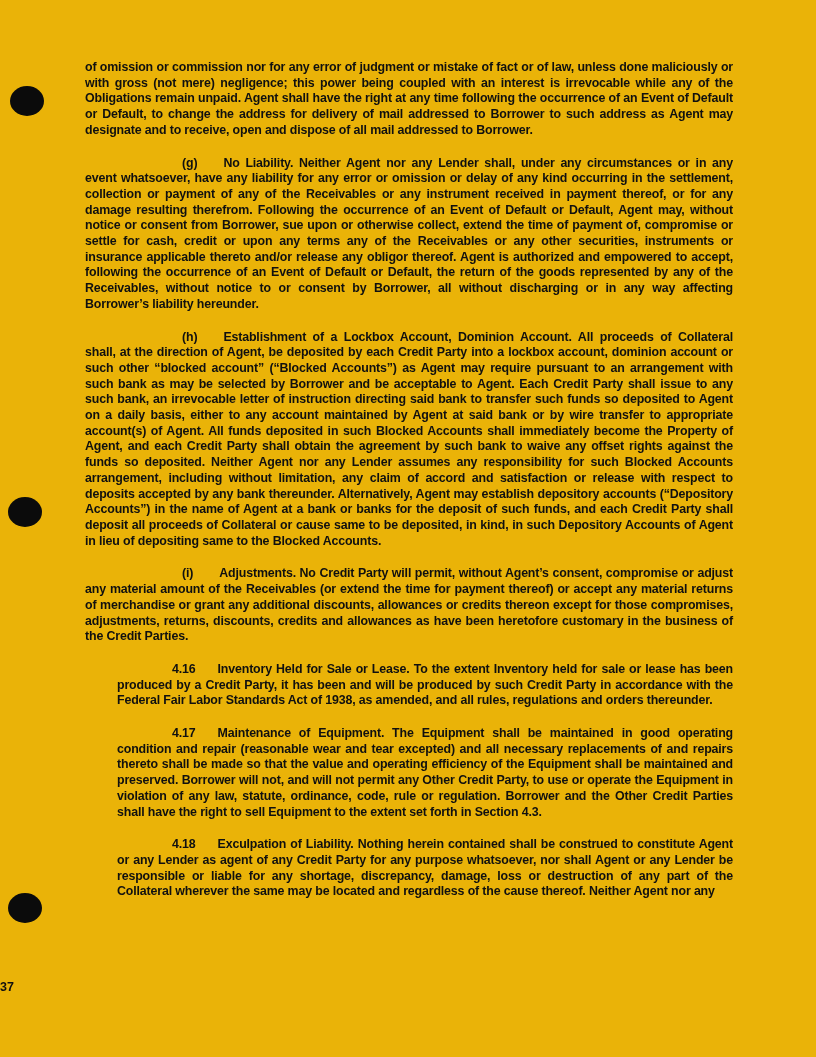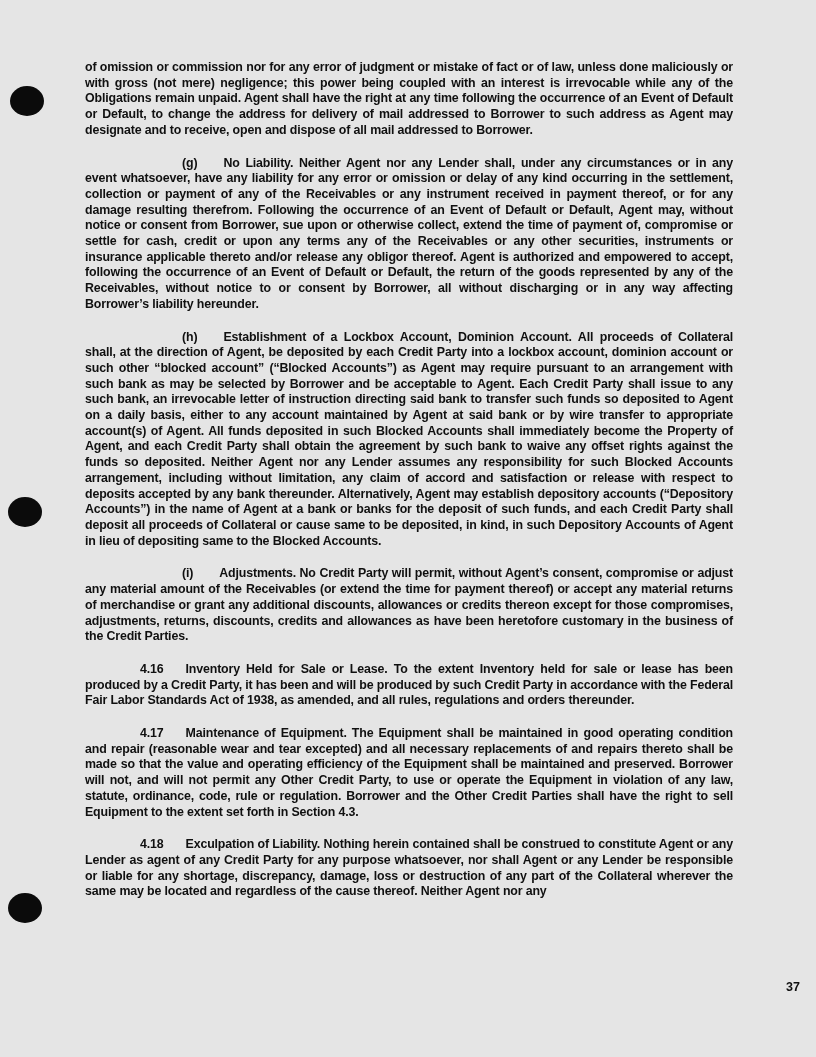--- a/index.html
+++ b/index.html
@@ -1,20 +1,20 @@
 <!DOCTYPE html>
 <html><head>
 <meta charset="utf-8">
 <style>
   html, body { margin: 0; padding: 0; background: #ffffff; }
   .page {
     position: relative;
     width: 816px;
     height: 1057px;
-    background: #e5e5e5;
+    background: #eab308;
     overflow: hidden;
     font-family: "Liberation Sans", sans-serif;
     font-weight: 700;
     color: #101010;
   }
   .hole {
     position: absolute;
     width: 34px;
     height: 30px;
     background: #0b0b0b;
@@ -29,31 +29,31 @@
     top: 60px;
     width: 648px;
     font-size: 12.4px;
     line-height: 15.7px;
     letter-spacing: -0.15px;
     text-align: justify;
   }
   .para { margin: 17px 0 0 0; }
   .para:first-child { margin-top: 0; }
   .para.sub { text-indent: 97px; }
-  .para.section { text-indent: 55px; }
+  .para.section { text-indent: 55px; margin-left: 32px; }
   .tab { display: inline-block; }
   .sub .tab { width: 26px; }
   .section .tab { width: 22px; }
   .u { text-underline-offset: 2px; }
   .page-number {
     position: absolute;
     top: 980px;
     left: 0;
     width: 800px;
-    text-align: right;
+    text-align: left;
     font-size: 12.5px;
     font-weight: 700;
   }
 </style>
 </head>
 <body>
 
 <div class="page">
   <div class="hole hole-1"></div>
   <div class="hole hole-2"></div>

